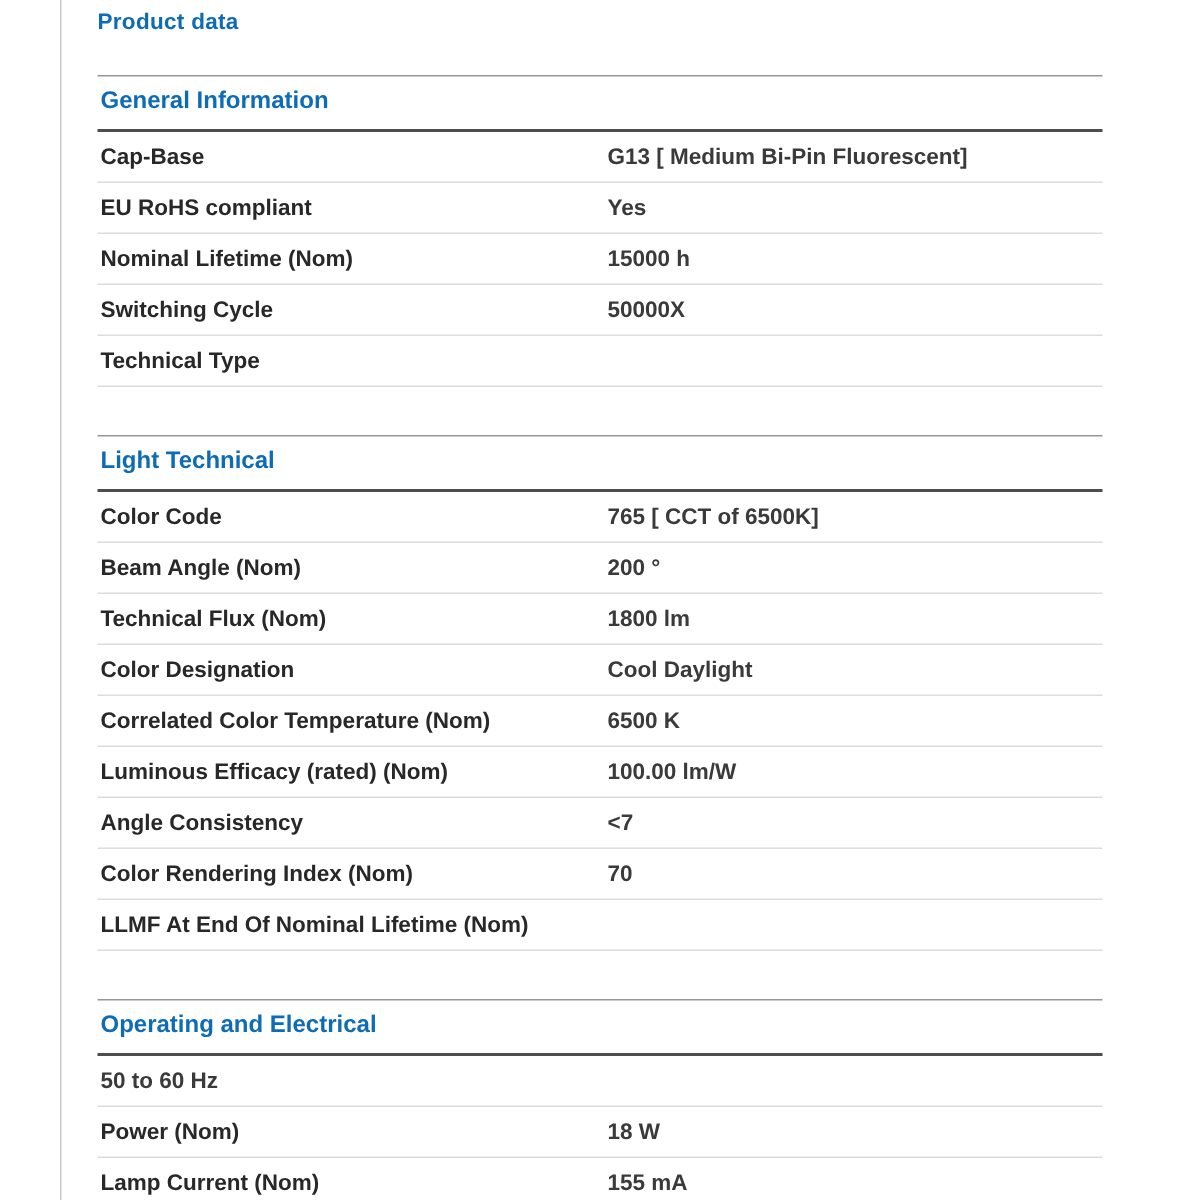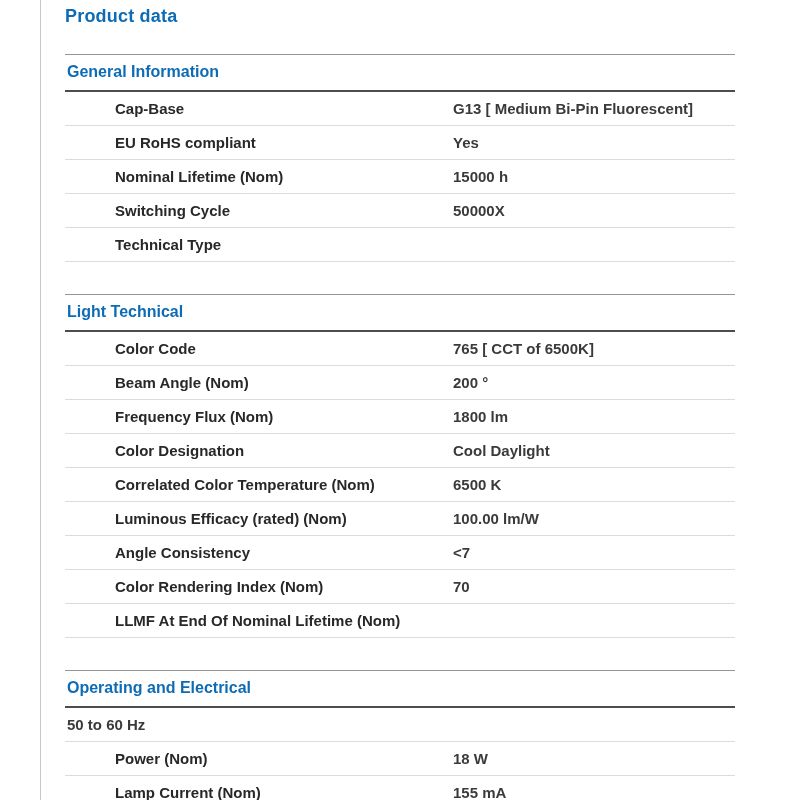--- a/index.html
+++ b/index.html
@@ -26,21 +26,21 @@
     background: #c9c9c9;
   }
   .content {
     position: absolute;
     left: 65px;
     top: 0;
     width: 670px;
   }
   .page-title {
     margin: 6px 0 0 0;
-    font-size: 18px;
+    font-size: 15px;
     font-weight: bold;
     color: #0d6cb5;
     letter-spacing: 0.2px;
   }
   .section {
     margin-top: 32px;
   }
   .section.first {
     margin-top: 27px;
   }
@@ -62,21 +62,20 @@
     line-height: 16px;
   }
   .section:last-child .row:last-child {
     border-bottom: 1px solid #8c8c8c;
   }
   .row .label {
     flex: 0 0 330px;
     font-weight: bold;
     color: #282828;
     padding-right: 8px;
-    margin-left: 48px;
   }
   .row .value {
     flex: 1;
     color: #3a3a3a;
     font-weight: bold;
   }
 </style>
 </head>
 <body>
 
@@ -115,21 +114,21 @@
 
       <div class="row">
         <div class="label">Color Code</div>
         <div class="value">765 [ CCT of 6500K]</div>
       </div>
       <div class="row">
         <div class="label">Beam Angle (Nom)</div>
         <div class="value">200 °</div>
       </div>
       <div class="row">
-        <div class="label">Frequency Flux (Nom)</div>
+        <div class="label">Technical Flux (Nom)</div>
         <div class="value">1800 lm</div>
       </div>
       <div class="row">
         <div class="label">Color Designation</div>
         <div class="value">Cool Daylight</div>
       </div>
       <div class="row">
         <div class="label">Correlated Color Temperature (Nom)</div>
         <div class="value">6500 K</div>
       </div>

